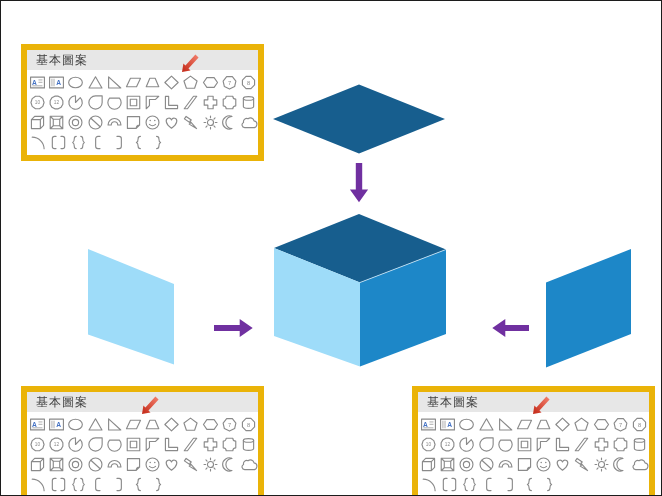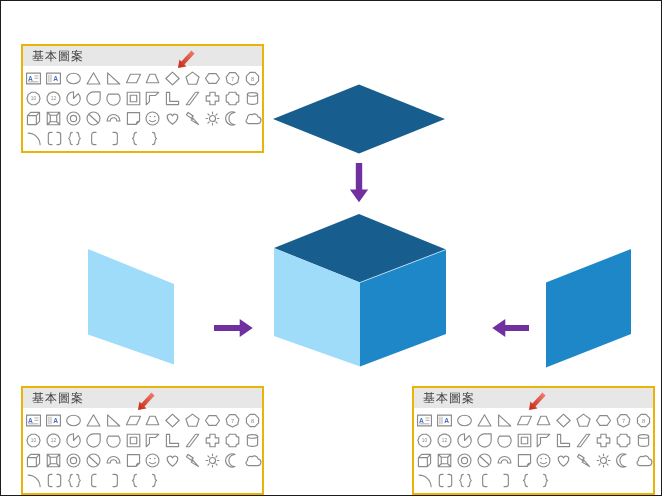--- a/index.html
+++ b/index.html
@@ -3,21 +3,21 @@
 <meta charset="utf-8">
 <style>
   html,body{margin:0;padding:0;background:#fff;font-family:"Liberation Sans",sans-serif;}
   #canvas{
     position:relative;width:662px;height:496px;background:#ffffff;
     border:1px solid #1c1c1c;box-sizing:border-box;overflow:hidden;
   }
   #diagram-svg{position:absolute;left:0;top:0;}
   .palette{
     position:absolute;width:243px;background:#ffffff;
-    border:2px solid #eab308;box-sizing:border-box;
+    border:6px solid #eab308;box-sizing:border-box;
   }
   .palette-top-left{left:20px;top:43px;}
   .palette-bottom-left{left:20px;top:385px;}
   .palette-bottom-right{left:411px;top:385px;}
   .palette-header{
     height:20px;line-height:20px;background:#e7e7e7;color:#3d3d3d;
     font-size:12px;padding-left:9px;letter-spacing:1px;
   }
   .palette-grid{padding:2px 0 3px 1px;background:#fff;}
   .palette-row{display:flex;height:20px;}

